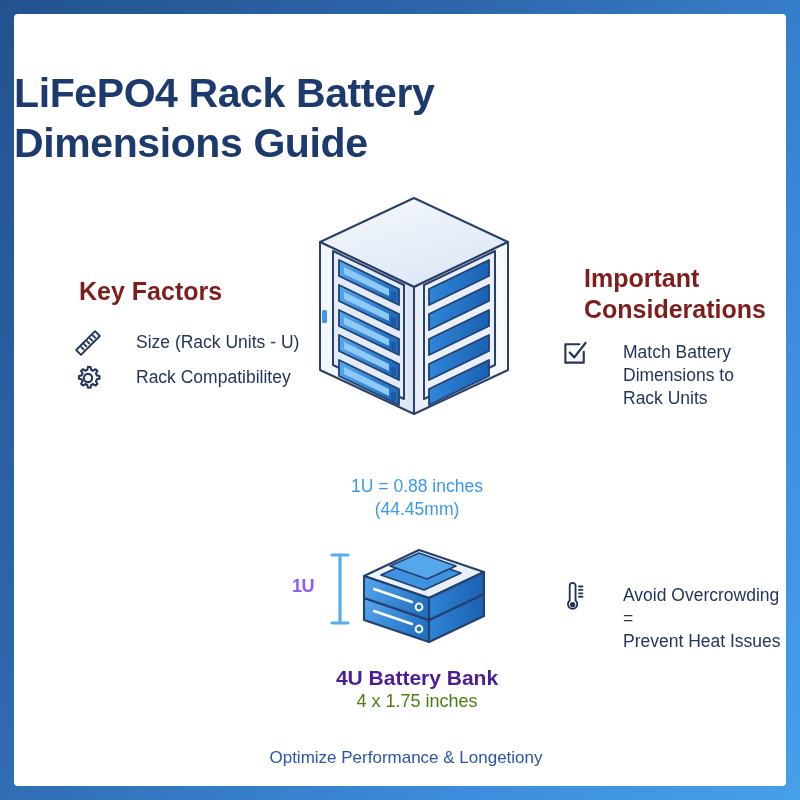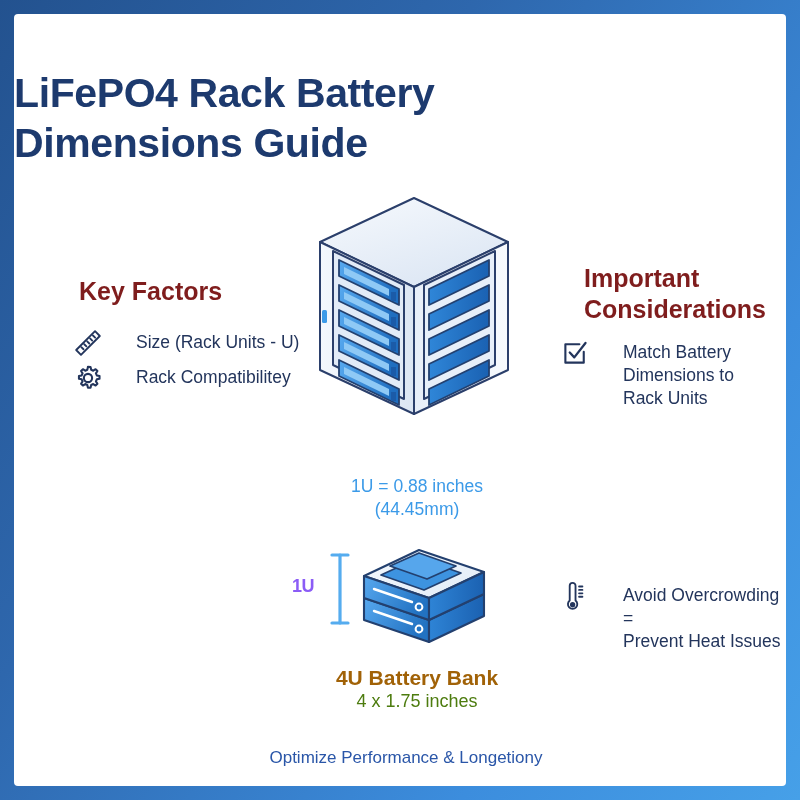--- a/index.html
+++ b/index.html
@@ -97,21 +97,21 @@
     font-size: 18px;
     font-weight: bold;
     letter-spacing: -0.5px;
   }
 
   
   #bank-title {
     position: absolute;
     left: 263px; top: 652px; width: 280px;
     text-align: center;
-    color: #a16207;
+    color: #4c1d95;
     font-size: 21px;
     font-weight: bold;
   }
   #bank-sub {
     position: absolute;
     left: 263px; top: 677px; width: 280px;
     text-align: center;
     color: #4d7c0f;
     font-size: 18px;
   }

